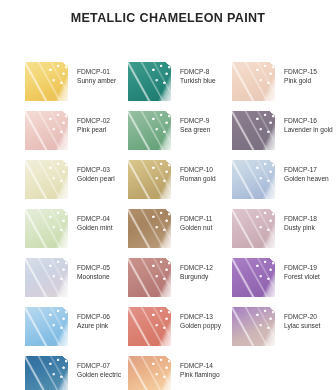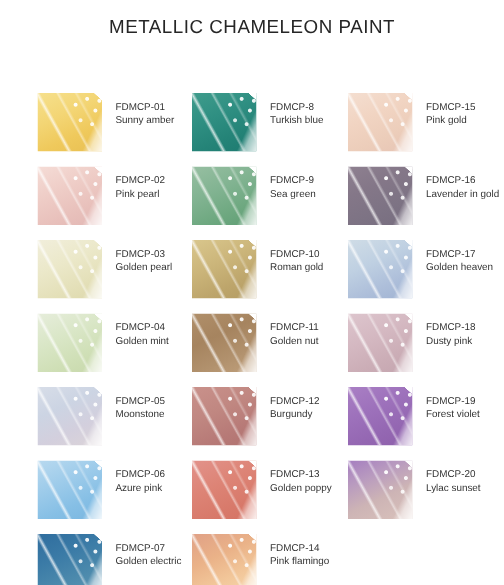--- a/index.html
+++ b/index.html
@@ -7,21 +7,21 @@
     width:336px; height:390px;
     background:#ffffff;
     font-family:"Liberation Sans", sans-serif;
     overflow:hidden;
   }
   #page-title{
     text-align:center;
     font-size:12.5px;
     letter-spacing:0.35px;
     color:#262626;
-    font-weight:400;
+    font-weight:700;
     padding-top:11px;
   }
   #chart{
     position:relative;
     width:336px;
     height:352px;
     margin-top:4px;
   }
   .swatch-cell{
     position:absolute;

